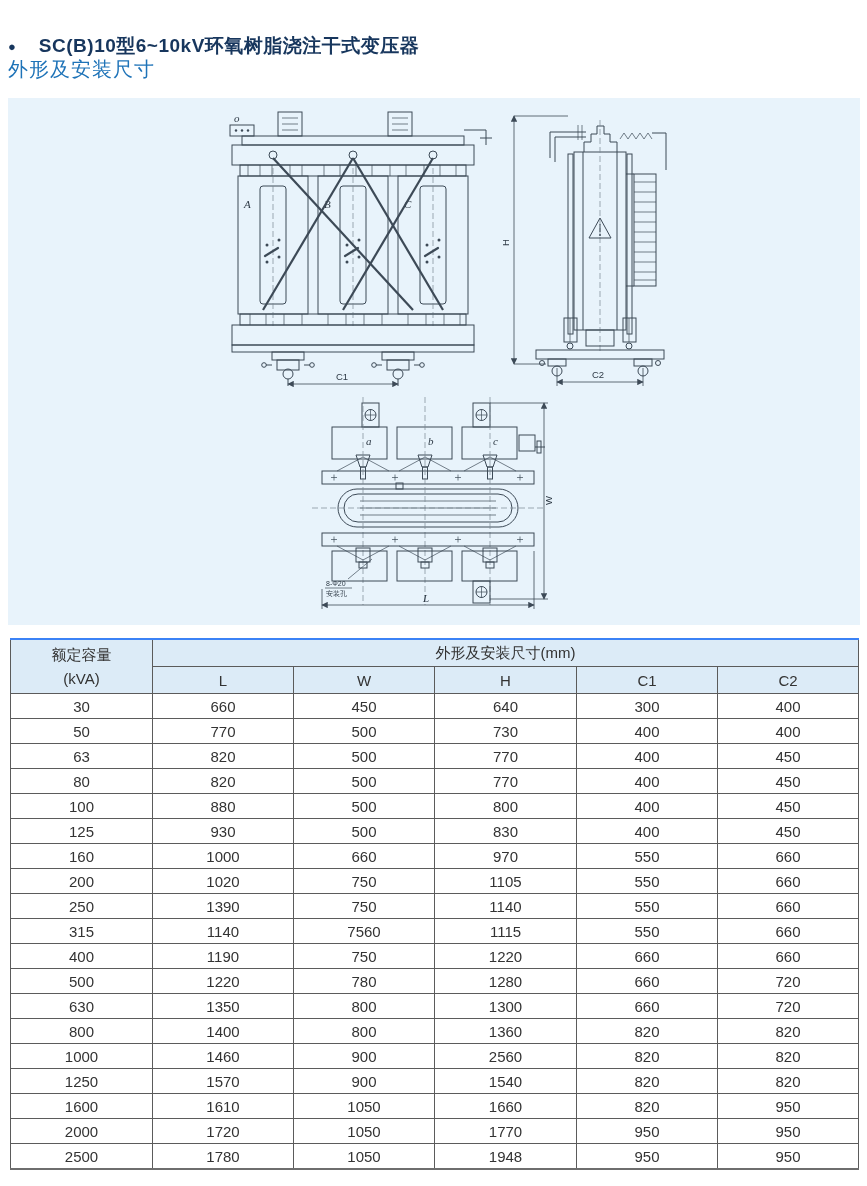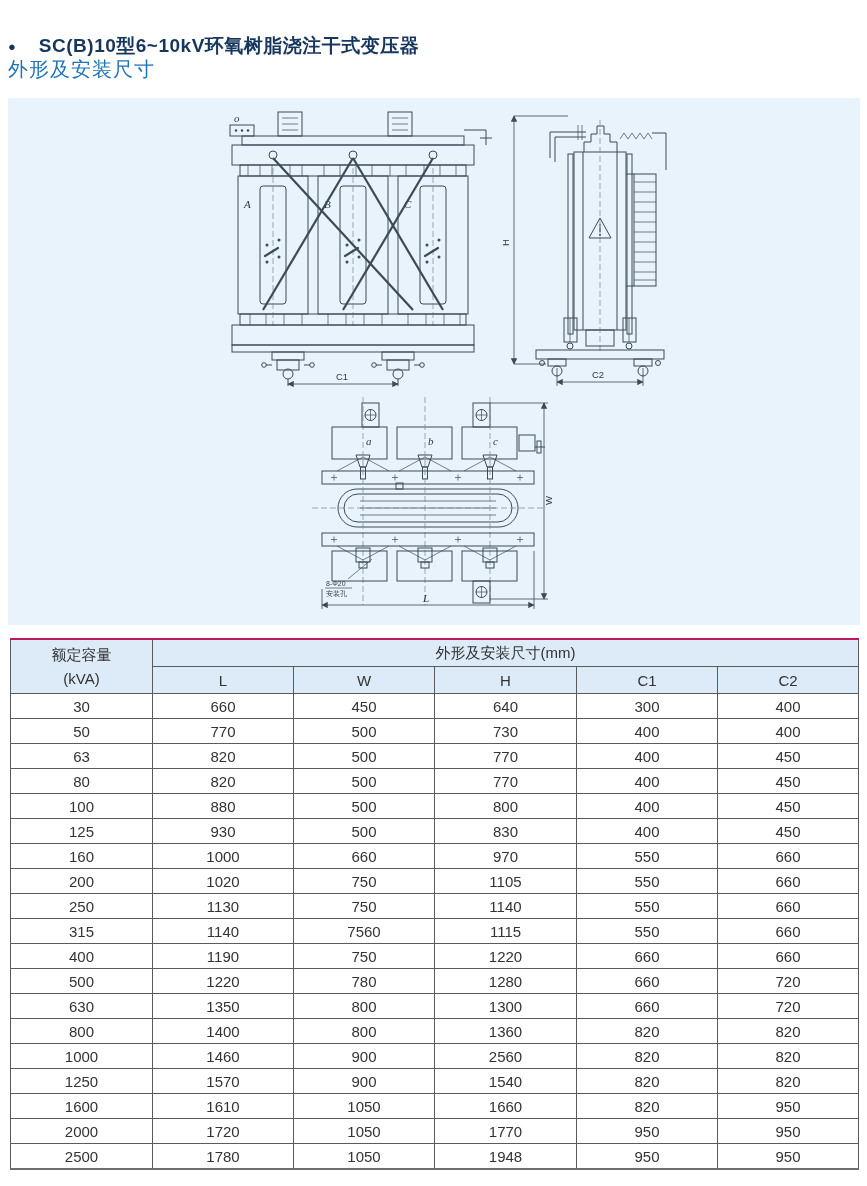--- a/index.html
+++ b/index.html
@@ -22,21 +22,21 @@
   .fill { fill:#3d4a57; stroke:none; }
   text.dlab  { font-family:"Liberation Serif","DejaVu Serif",serif; font-style:italic; font-size:11px; fill:#2e3a46; }
   text.dimlab{ font-family:"Liberation Sans",sans-serif; font-size:9.5px; fill:#2e3a46; }
   text.note  { font-family:"Liberation Sans",sans-serif; font-size:7px; fill:#2e3a46; }
 
   
   table.dims { position:absolute; top:638px; left:10px; width:848px; border-collapse:collapse; table-layout:fixed;
                font-size:15px; color:#333; text-align:center; }
   table.dims th, table.dims td { border:1px solid #5b5b5b; padding:0; font-weight:normal; }
   table.dims thead th { background:#dcebf7; height:26px; }
-  table.dims thead tr:first-child th { border-top:2px solid #be185d; }
+  table.dims thead tr:first-child th { border-top:2px solid #3b82f6; }
   table.dims td { height:24px; background:#ffffff; }
   table.dims tbody tr:last-child td { border-bottom:2px solid #6e6e6e;margin-top:8px; }
   .cap2 { display:block; line-height:24px; }
 </style>
 </head>
 <body>
 
 <div class="page">
 
   <div class="title-row">
@@ -455,21 +455,21 @@
         <tr>
           <td>200</td>
           <td>1020</td>
           <td>750</td>
           <td>1105</td>
           <td>550</td>
           <td>660</td>
         </tr>
         <tr>
           <td>250</td>
-          <td>1130</td>
+          <td>1390</td>
           <td>750</td>
           <td>1140</td>
           <td>550</td>
           <td>660</td>
         </tr>
         <tr>
           <td>315</td>
           <td>1140</td>
           <td>7560</td>
           <td>1115</td>

